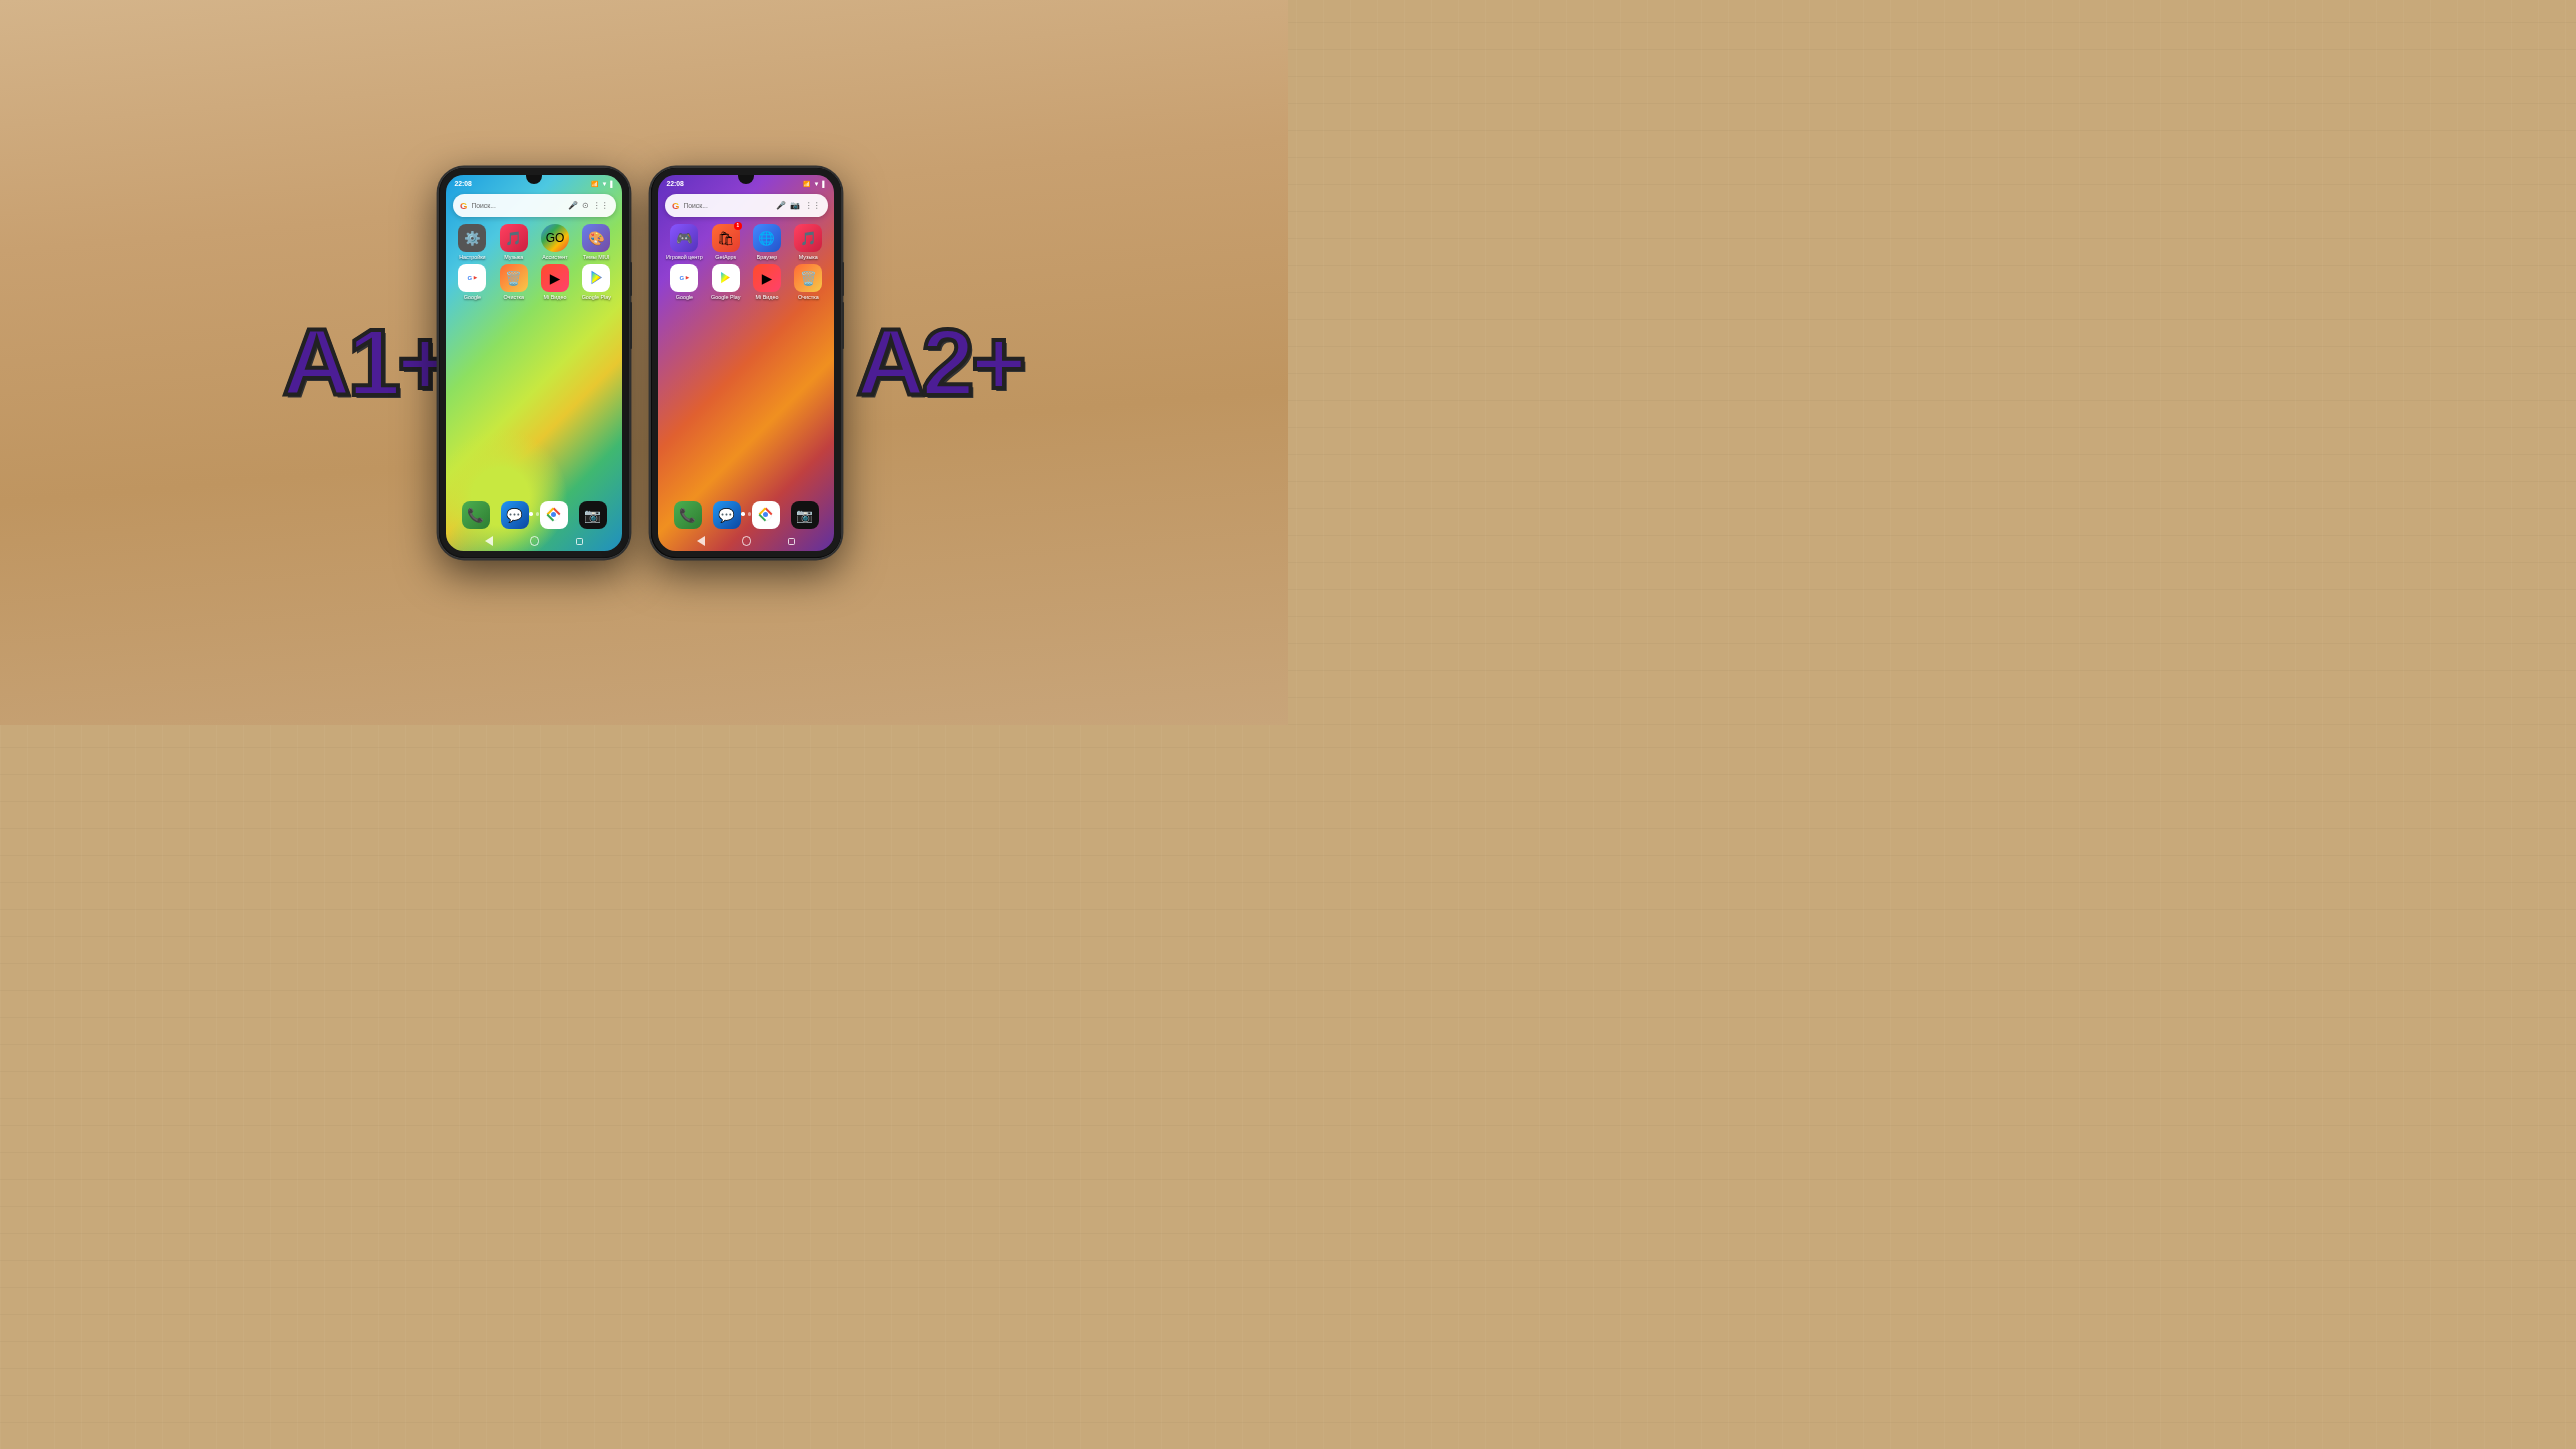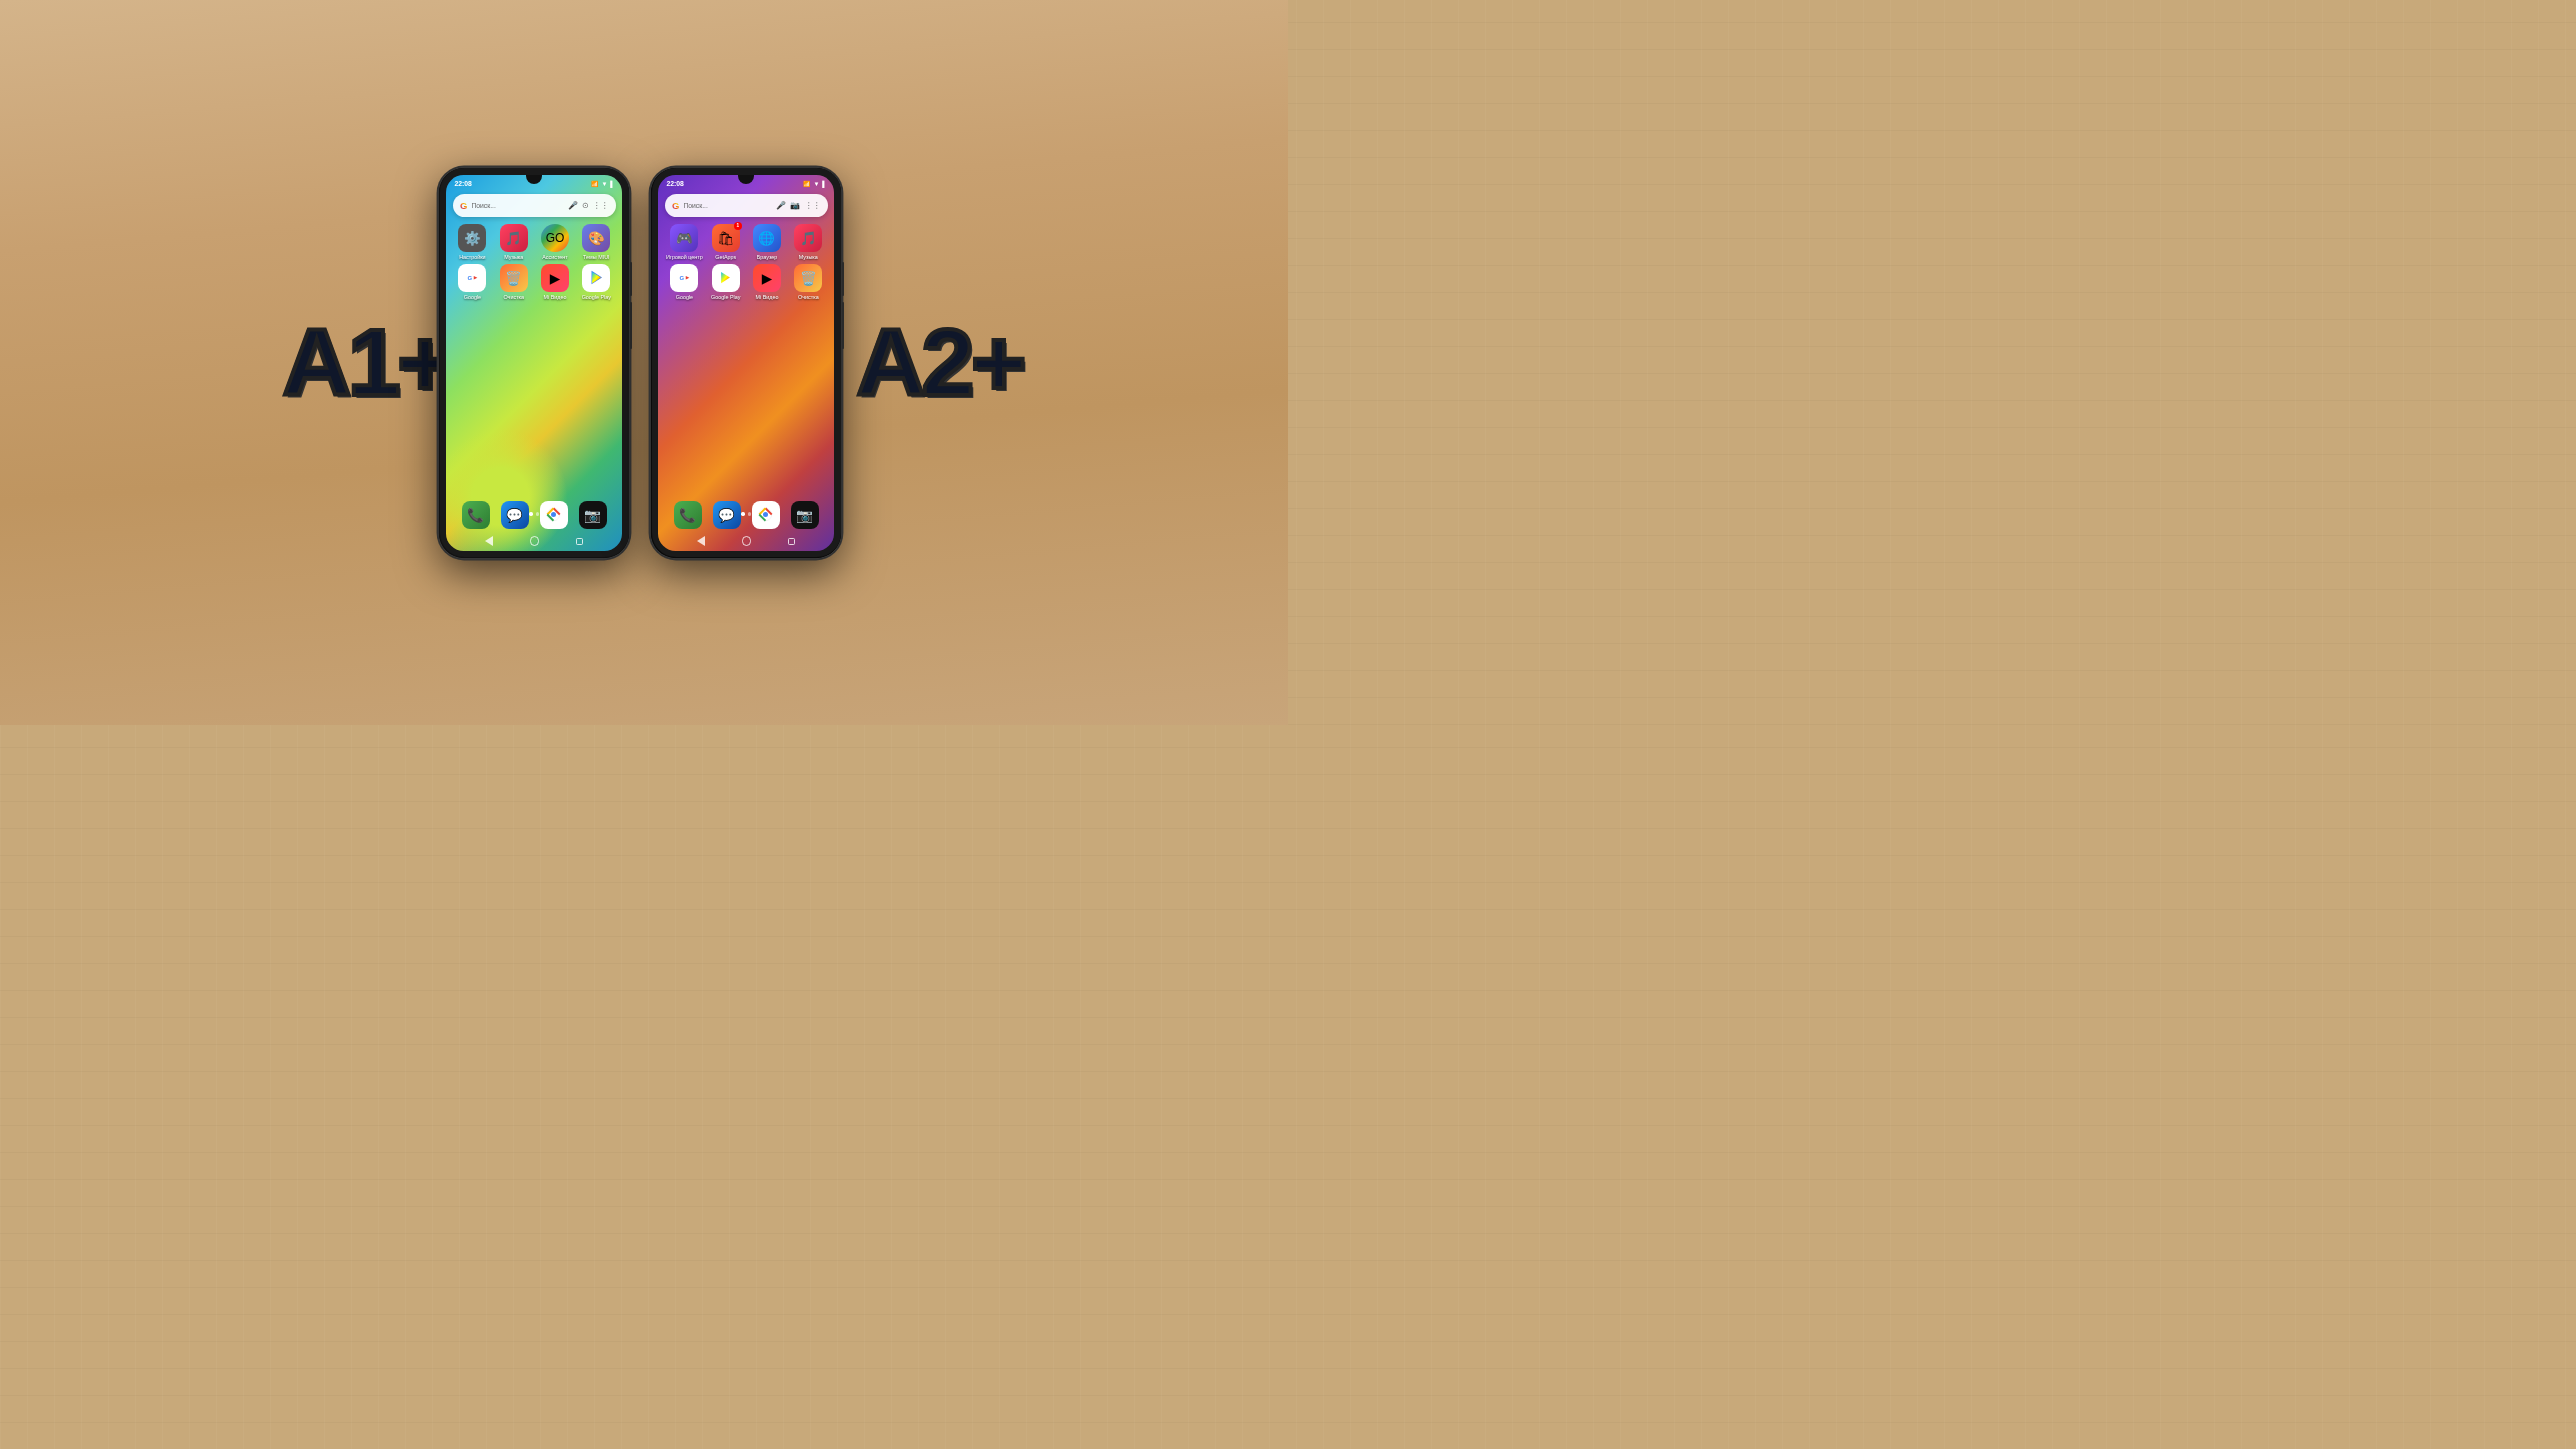--- a/index.html
+++ b/index.html
@@ -35,21 +35,21 @@
       align-items: center;
       justify-content: center;
       width: 100%;
       height: 100%;
     }
 
     
     .label-text {
       font-size: 95px;
       font-weight: 900;
-      color: #0f172a;
+      color: #4c1d95;
       -webkit-text-stroke: 4px #222;
       text-stroke: 4px #222;
       letter-spacing: -3.4px;
       line-height: 1;
       text-shadow: 2.7px 2.7px 0 #333, -1.4px -1.4px 0 #333;
       user-select: none;
       z-index: 2;
       width: 149px;
       text-align: center;
     }

